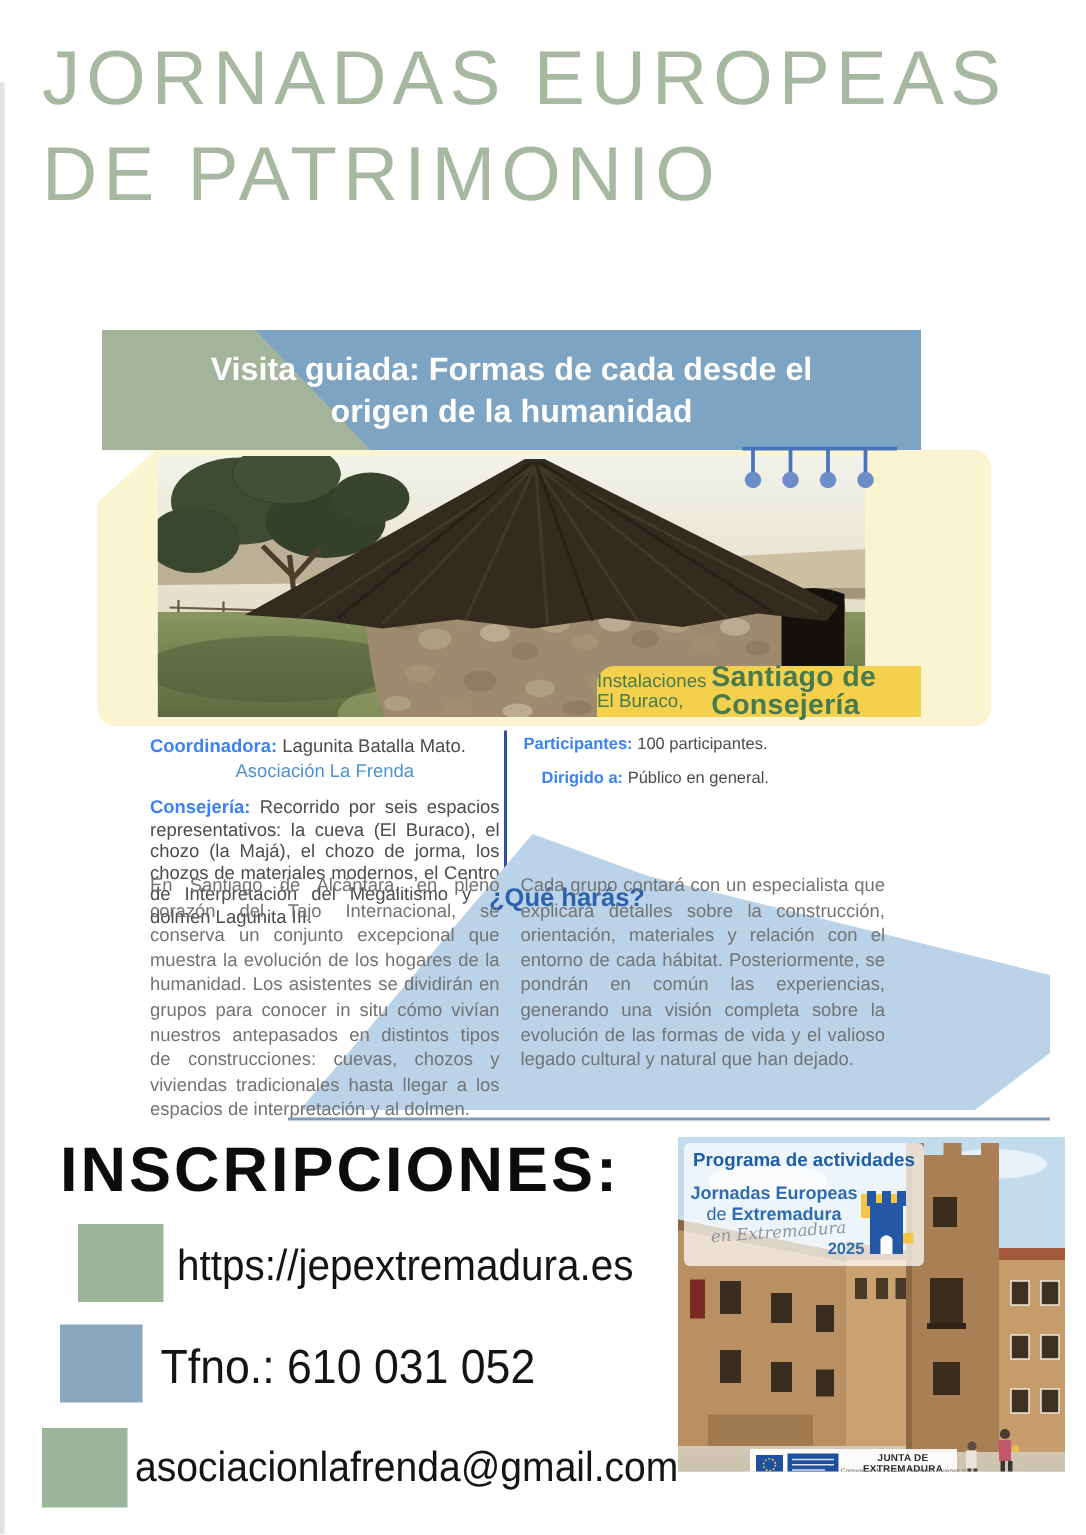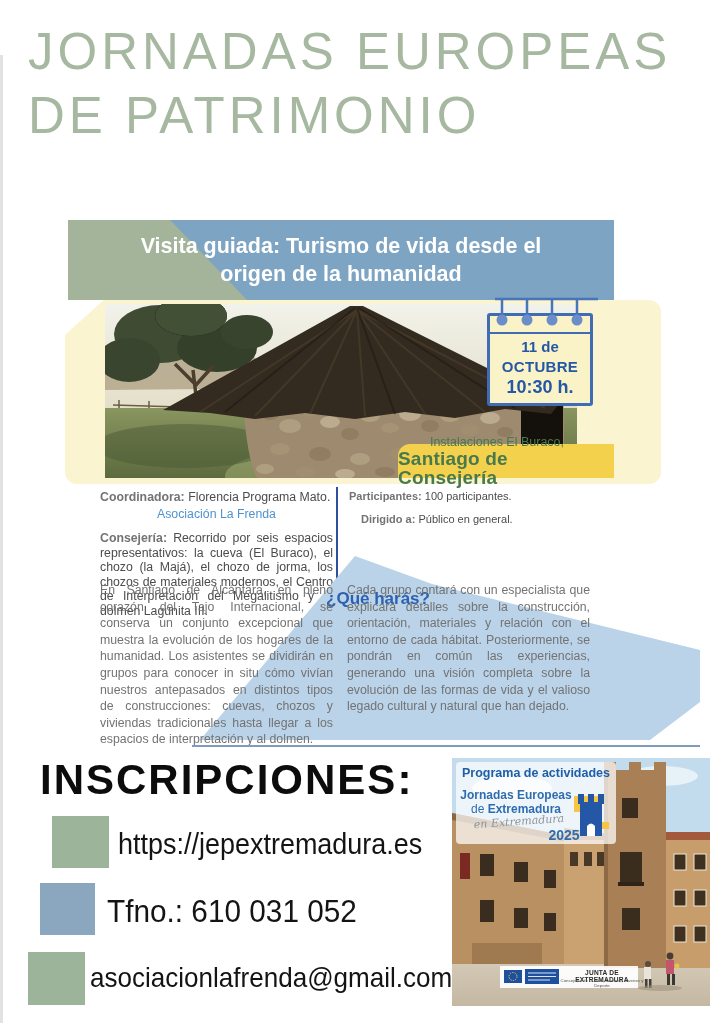--- a/index.html
+++ b/index.html
@@ -34,30 +34,30 @@
         display:flex;flex-direction:column;}
   .cal-head{height:16px;border-bottom:2px solid #3f6cb3;}
   .cal-body{flex:1;display:flex;flex-direction:column;align-items:center;justify-content:space-evenly;
         color:#2458a6;font-weight:700;text-align:center;padding:1px 0 3px;}
   .cal-day{font-size:15px;line-height:15px;}
   .cal-month{font-size:15px;line-height:15px;letter-spacing:.3px;}
   .cal-time{font-size:18px;line-height:18px;}
 
   
   .ribbon{left:398px;top:444px;width:216px;height:34px;background:#f4d14d;
-        border-top-left-radius:12px;z-index:4;display:flex;flex-direction:column;
+        border-top-left-radius:12px;z-index:4;display:flex;flex-direction:row;
         align-items:center;justify-content:center;color:#47794f;padding-right:18px;box-sizing:border-box;}
   .ribbon-l1{font-size:12.5px;line-height:13px;}
   .ribbon-l2{font-size:19px;line-height:19px;font-weight:700;letter-spacing:.2px;}
 
   
   .d-col-left{left:100px;top:490px;width:233px;color:#4c4c4c;font-size:12.3px;}
   .d-col-right{left:349px;top:490px;width:250px;color:#4c4c4c;font-size:11px;}
   .d-row{white-space:nowrap;margin:0 0 3px 0;}
-  .d-label{font-weight:700;color:#737373;}
+  .d-label{font-weight:700;color:#3b82f6;}
   .org-line{text-align:center;color:#4f93ce;margin:0 0 10px 0;}
   .d-par{margin:0;text-align:justify;line-height:14.6px;}
   .d-divider{left:336px;top:487px;width:2px;height:94px;background:#2e4f9e;}
   .d-row2{margin-top:11px;margin-left:12px;}
 
   
   .decor-arrow{left:180px;top:548px;width:530px;height:200px;z-index:0;}
   .what-head{left:173px;top:589px;width:410px;text-align:center;color:#2d61ae;
         font-size:17px;font-weight:700;z-index:2;}
   .what-col{top:582px;width:233px;color:#737373;font-size:12.3px;line-height:16.6px;
@@ -68,47 +68,47 @@
 
   
   .insc-head{left:26px;top:756px;color:#0c0c0c;font-size:42px;font-weight:700;letter-spacing:2px;margin-left:14px;}
   .sq{position:absolute;}
   .sq.green{background:#9cb59a;}
   .sq.blue{background:#8ba6bf;}
   .contact{position:absolute;color:#141414;transform-origin:left center;transform:scaleX(.93);
         white-space:nowrap;}
 
   
-  .promo{left:452px;top:758px;width:258px;height:248px;overflow:hidden;text-decoration:underline;}
+  .promo{left:452px;top:758px;width:258px;height:223px;overflow:hidden;text-decoration:underline;}
   .promo-text{position:absolute;color:#1d5fa6;text-align:center;}
   .p-l1{left:6px;top:8px;width:156px;font-size:12.5px;font-weight:700;}
   .p-l2{left:2px;top:30px;width:124px;font-size:12px;font-weight:600;color:#2e6cb0;}
   .p-l3{left:2px;top:44px;width:124px;font-size:12px;color:#2e6cb0;}
   .p-script{left:12px;top:57px;width:110px;font-family:"DejaVu Serif",serif;font-style:italic;
         font-size:11px;color:#8e959d;transform:rotate(-4deg);}
-  .p-year{left:92px;top:69px;width:40px;font-size:14px;font-weight:700;color:#2e6cb0;}
+  .p-year{left:92px;top:69px;width:40px;font-size:11px;font-weight:700;color:#2e6cb0;}
   .p-junta{left:108px;top:211px;width:84px;font-size:6.6px;font-weight:700;color:#2b2b2b;
         text-align:center;letter-spacing:.2px;}
   .p-junta-sub{left:104px;top:220px;width:92px;font-size:4.4px;color:#555;text-align:center;}
 </style>
 </head>
 <body>
 
 <div class="page">
 
   <div class="abs edge-line"></div>
 
   <div class="abs main-title">
     <div>JORNADAS EUROPEAS</div>
     <div>DE PATRIMONIO</div>
   </div>
 
   <div class="abs banner">
     <div class="banner-wedge"></div>
-    <div class="banner-text">Visita guiada: Turismo de vida desde el origen de la humanidad</div>
+    <div class="banner-text">Visita guiada: Formas de cada desde el origen de la humanidad</div>
   </div>
 
   <div class="abs yellow-pad"></div>
 
   <div class="abs hut-photo">
     <svg width="472" height="174" viewBox="0 0 472 174">
       <defs>
         <linearGradient id="skyg" x1="0" y1="0" x2="0" y2="1">
           <stop offset="0" stop-color="#f1f2ea"></stop>
             <stop offset="1" stop-color="#dcd2b4"></stop>
@@ -204,38 +204,30 @@
         <path d="M65,5 L65,26"></path>
         <path d="M90,5 L90,26"></path>
     </g>
     <g fill="#6b8ecb">
       <circle cx="15" cy="26" r="5.5"></circle>
         <circle cx="40" cy="26" r="5.5"></circle>
       <circle cx="65" cy="26" r="5.5"></circle>
         <circle cx="90" cy="26" r="5.5"></circle>
     </g>
   </svg>
-  <div class="abs cal-card">
-    <div class="cal-head"></div>
-    <div class="cal-body">
-      <div class="cal-day">11 de</div>
-      <div class="cal-month">OCTUBRE</div>
-      <div class="cal-time">10:30 h.</div>
-    </div>
-  </div>
 
   <div class="abs ribbon">
     <div class="ribbon-l1">Instalaciones El Buraco,</div>
     <div class="ribbon-l2">Santiago de Consejería</div>
   </div>
 
   <div class="abs d-col-left">
     <p class="d-row">
       <span class="d-label">Coordinadora:</span>
-      <span>Florencia Programa Mato.</span>
+      <span>Lagunita Batalla Mato.</span>
     </p>
     <p class="org-line">Asociación La Frenda</p>
     <p class="d-par">
       <span class="d-label">Consejería:</span>
       <span>Recorrido por seis espacios representativos: la cueva (El Buraco), el chozo (la Majá), el chozo de jorma, los chozos de materiales modernos, el Centro de Interpretación del Megalitismo y el dolmen Lagunita III.</span>
     </p>
   </div>
   <div class="abs d-divider"></div>
   <div class="abs d-col-right">
     <p class="d-row">

